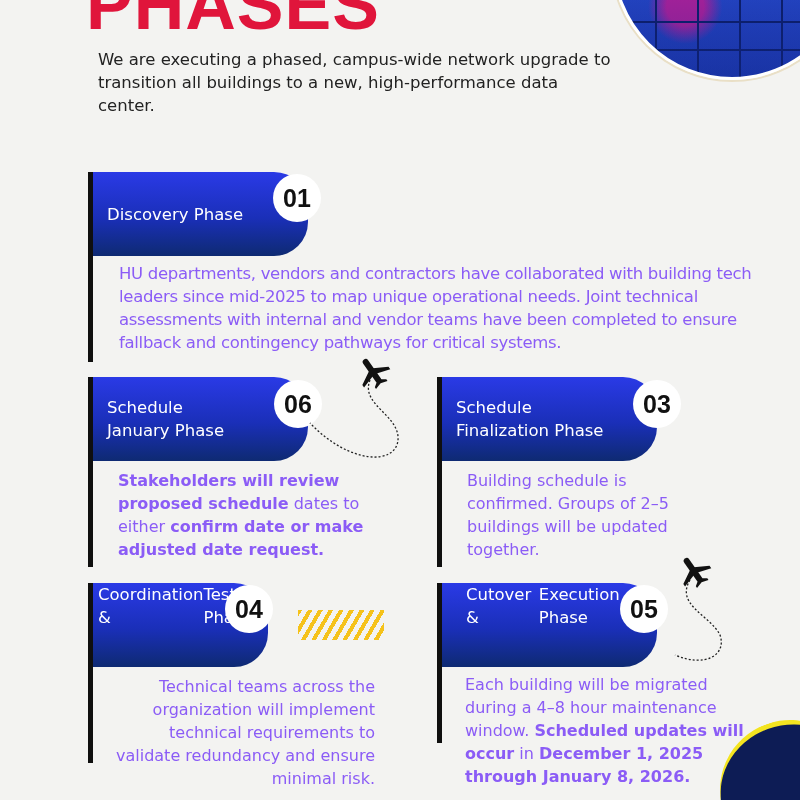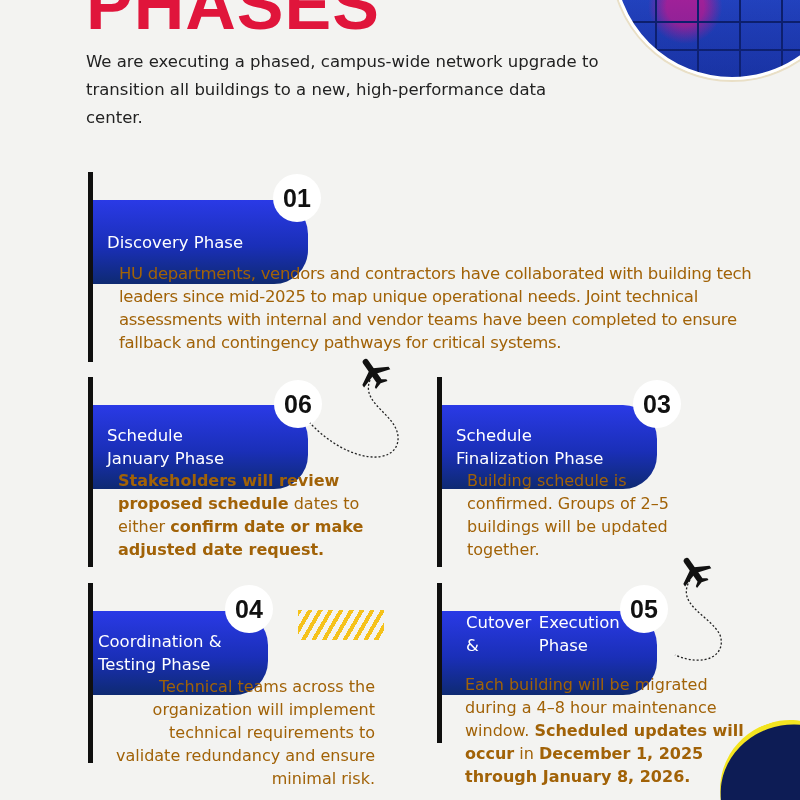--- a/index.html
+++ b/index.html
@@ -10,22 +10,22 @@
     color: #1c1c1c;
     position: relative;
   }
   .title {
     position: absolute; left: 86px; top: -30px;
     font-family: "Liberation Sans", sans-serif;
     font-weight: 700; font-size: 70px; color: #e0153b;
     letter-spacing: 1px; line-height: 70px;
   }
   .intro {
-    position: absolute; left: 86px; top: 48px; width: 520px;
-    font-size: 16.5px; line-height: 28px; color: #222;
+    position: absolute; left: 98px; top: 48px; width: 520px;
+    font-size: 16.5px; line-height: 23px; color: #222;
   }
   .hero-circle {
     position: absolute; left: 612px; top: -160px; width: 240px; height: 240px;
     border-radius: 50%;
     border: 3px solid #fff;
     box-shadow: 0 0 0 2px #e9dfc6;
     background:
       linear-gradient(180deg, rgba(0,0,0,0) 55%, rgba(20,40,140,0.4) 100%),
       repeating-linear-gradient(90deg, transparent 0 40px, #0b1d66 40px 42px),
       repeating-linear-gradient(0deg, transparent 0 26px, #0b1d66 26px 28px),
@@ -38,33 +38,32 @@
     position: absolute; left: 0; top: 0; width: 5px; background: #0f0f0f;
   }
   .tab {
     position: absolute; left: 5px; top: 0;
     background: linear-gradient(180deg, #2a3ae6 0%, #1a2fb8 55%, #0e2a72 100%);
     border-radius: 0 34px 34px 0;
     color: #fff;
     font-size: 16.5px; line-height: 23px;
     display: flex; align-items: center;
     padding-left: 14px;
-    margin-top: 28px;
   }
   .num {
     position: absolute;
     width: 48px; height: 48px; border-radius: 50%;
     background: #fff;
     font-family: "Liberation Sans", sans-serif;
     font-weight: 700; font-size: 25px; color: #111;
     display: flex; align-items: center; justify-content: center;
   }
   .desc {
     position: absolute;
-    font-size: 16px; line-height: 23px; color: #a16207;
+    font-size: 16px; line-height: 23px; color: #8b5cf6;
   }
   .desc b { font-weight: 700; }
   .plane { position: absolute; }
   .stripes {
     position: absolute; left: 298px; top: 610px; width: 86px; height: 30px;
     background: repeating-linear-gradient(-60deg, transparent 0 5px, #f5c21a 5px 9px);
   }
   .corner {
     position: absolute; right: -60px; bottom: -60px; width: 140px; height: 140px;
     border-radius: 50%;
@@ -116,21 +115,21 @@
   <div class="tab" style="width:215px;height:84px;flex-direction:column;align-items:flex-start;justify-content:center;">
     <span>Schedule</span>
     <span>Finalization Phase</span>
   </div>
   <div class="num" style="left:196px;top:3px;">03</div>
   <div class="desc" style="left:30px;top:92px;width:235px;">Building schedule is confirmed. Groups of 2–5 buildings will be updated together.</div>
 </div>
 
 <div class="phase" style="left:88px;top:583px;">
   <div class="bar" style="height:180px;"></div>
-  <div class="tab" style="width:175px;height:84px;flex-direction:column;align-items:flex-start;justify-content:center;padding-left:5px;">
+  <div class="tab" style="width:175px;height:84px;align-items:flex-start;justify-content:center;padding-left:5px;">
     <span>Coordination &amp;</span>
     <span>Testing Phase</span>
   </div>
   <div class="num" style="left:137px;top:2px;">04</div>
   <div class="desc" style="left:22px;top:92px;width:265px;text-align:right;">Technical teams across the organization will implement technical requirements to validate redundancy and ensure minimal risk.</div>
 </div>
 
 <div class="stripes"></div>
 
 <div class="phase" style="left:437px;top:583px;">

